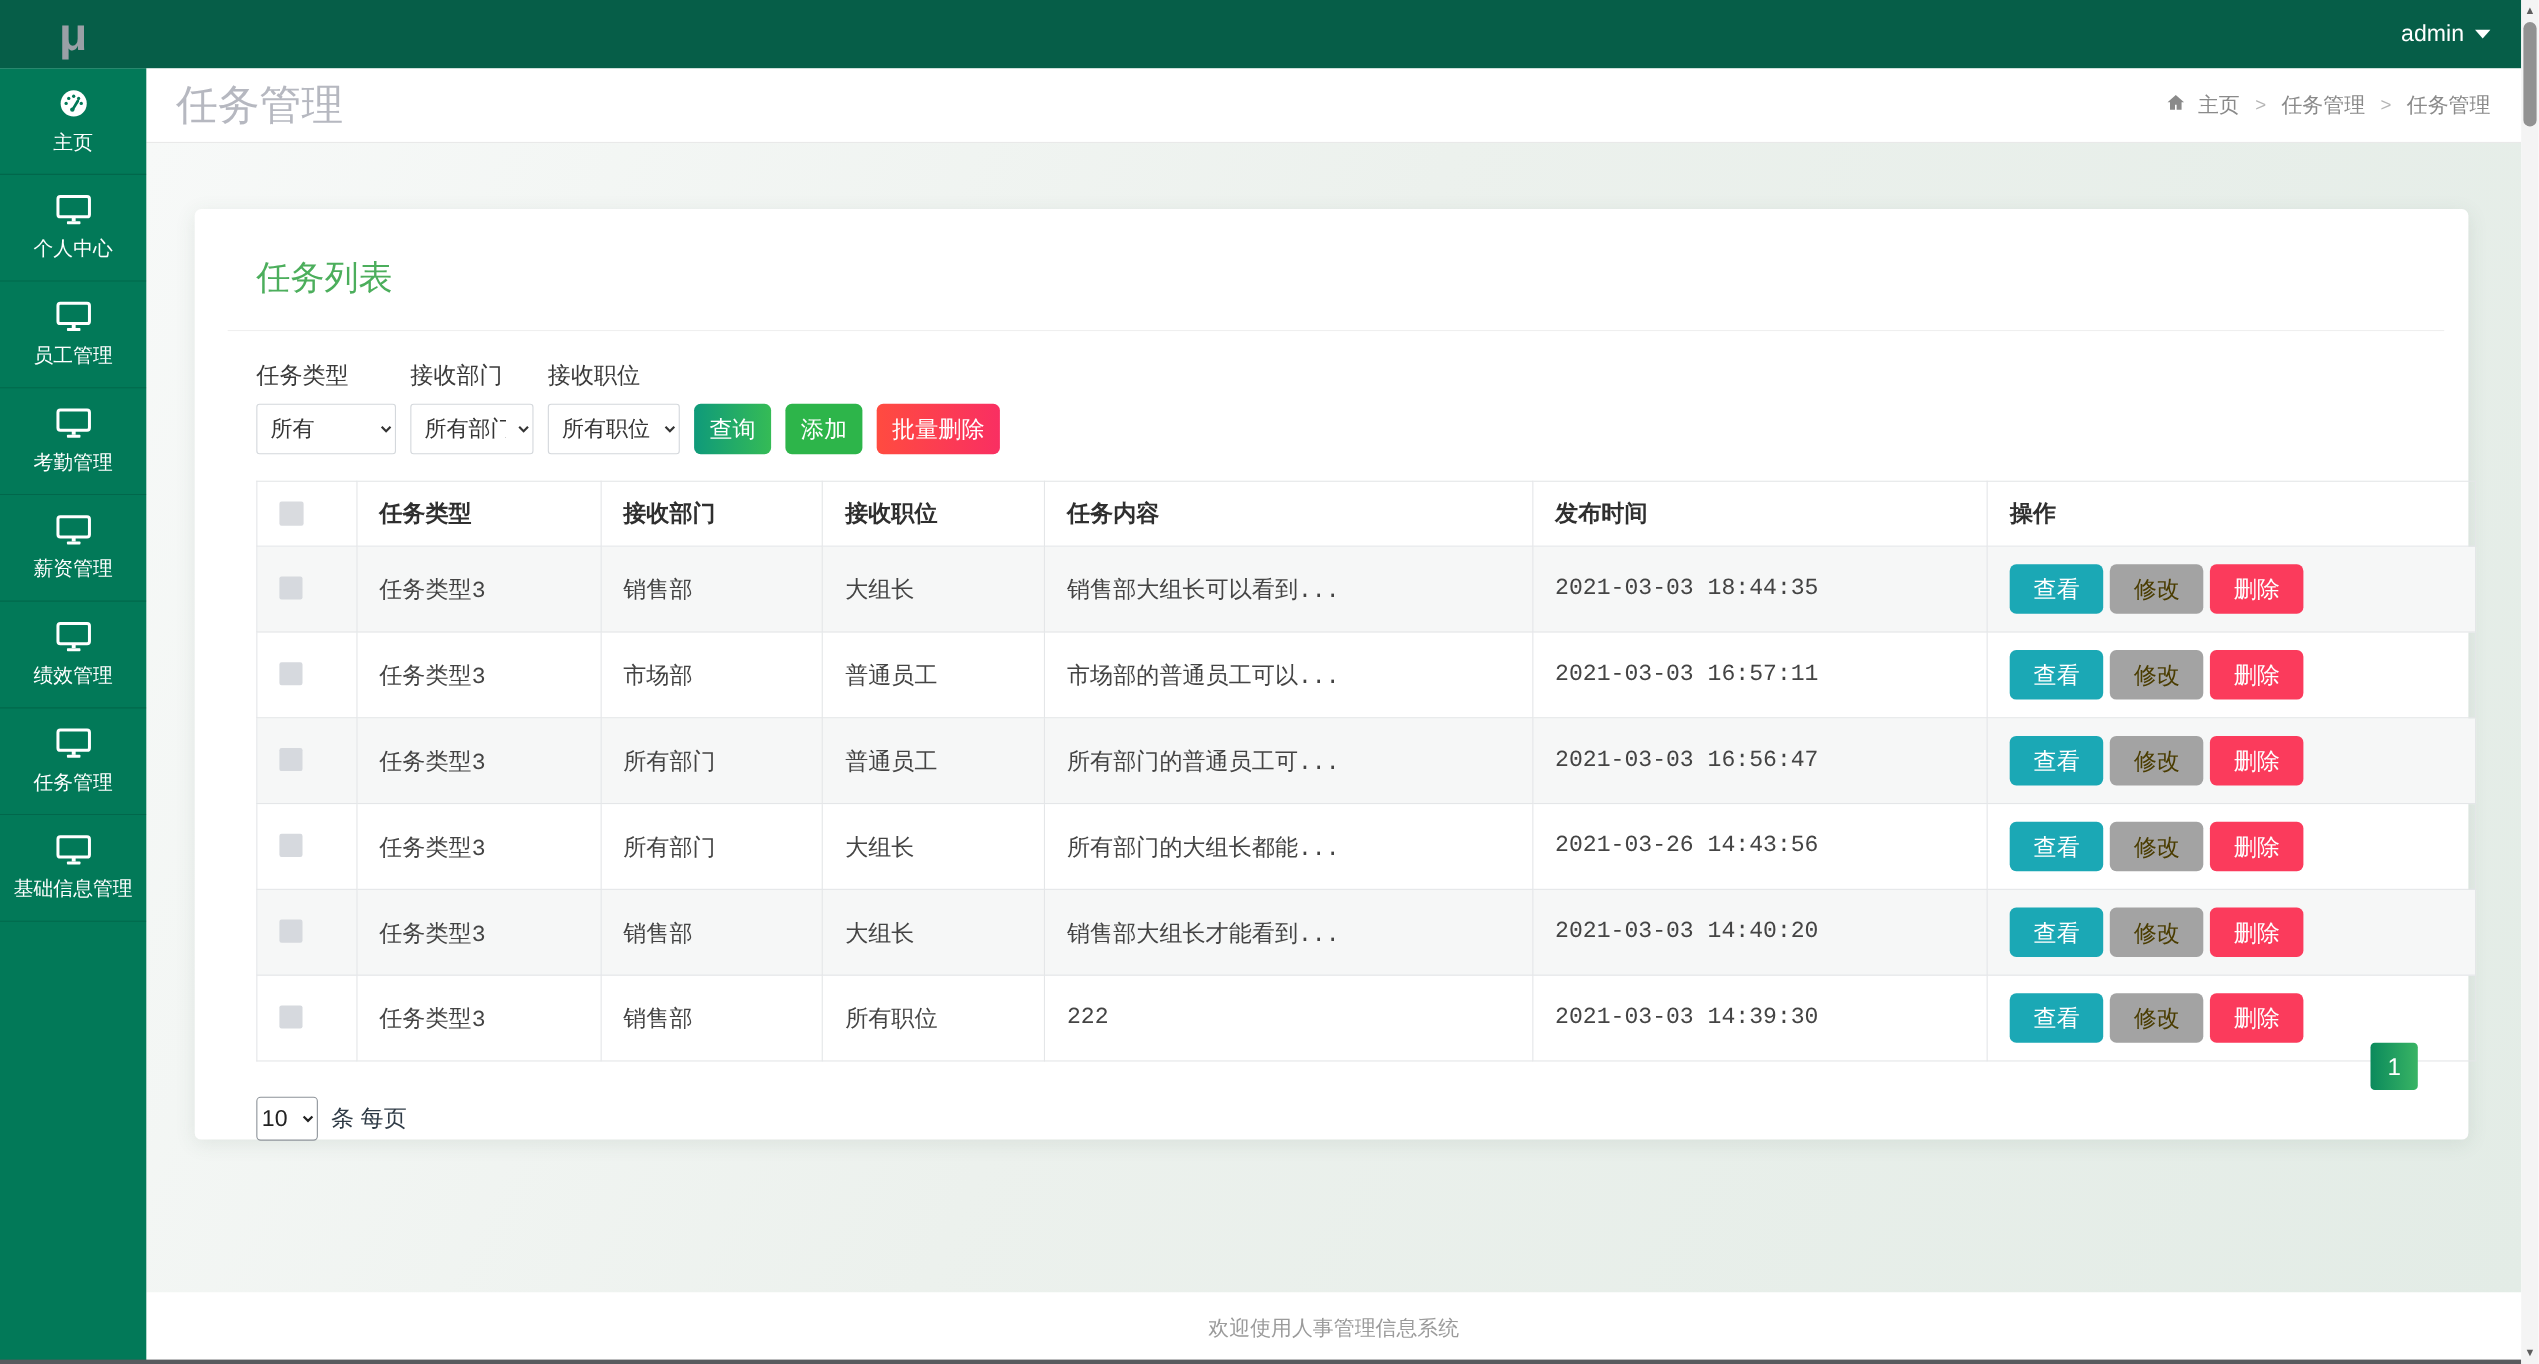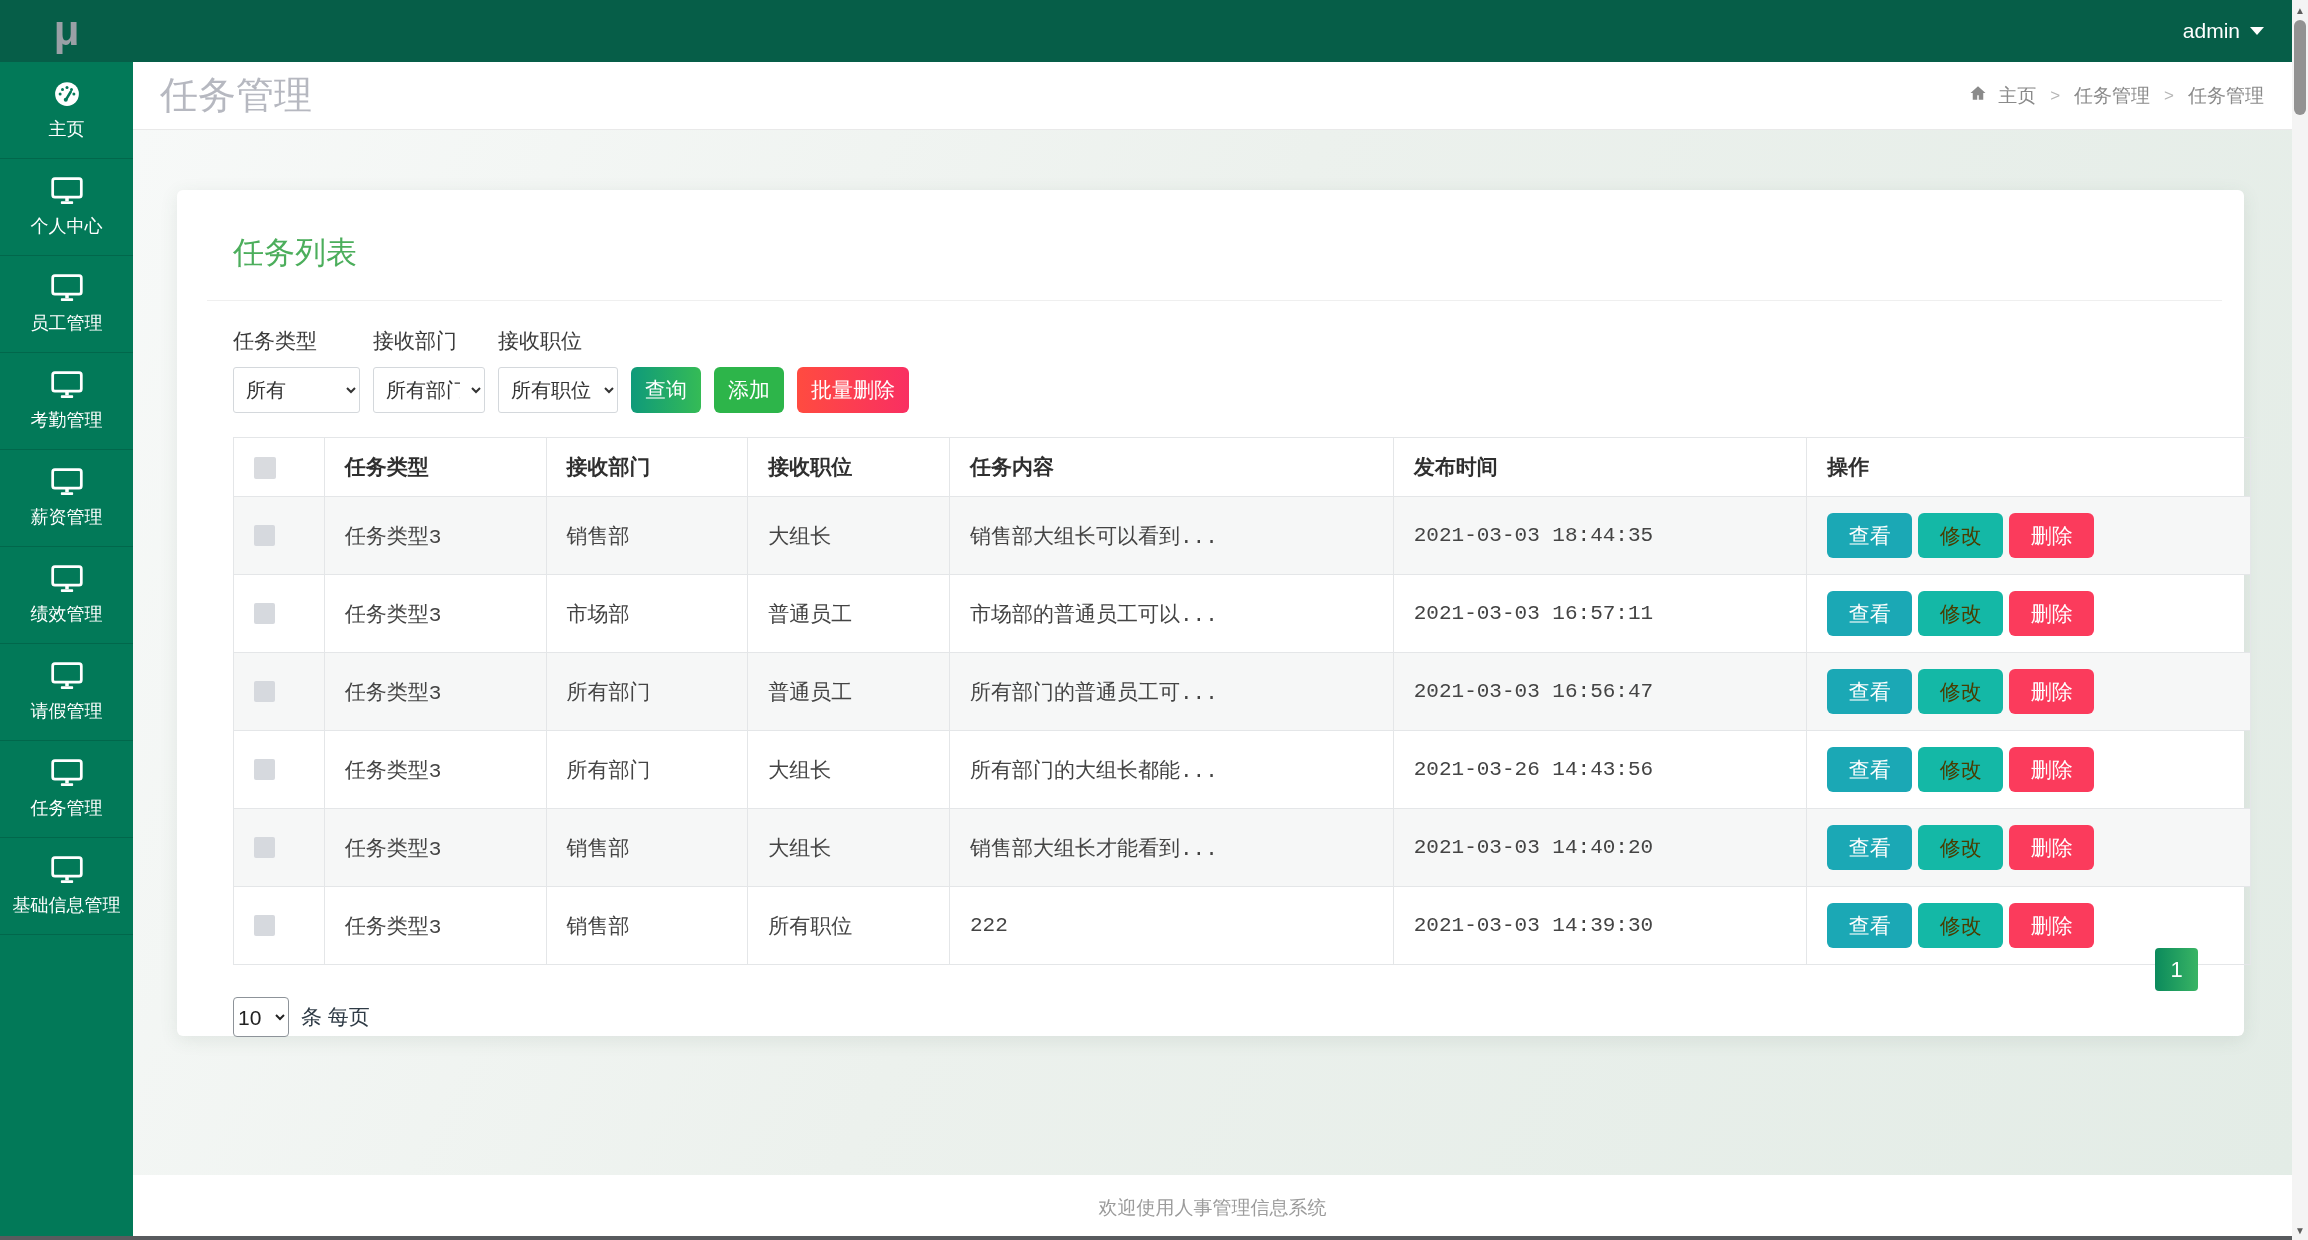--- a/index.html
+++ b/index.html
@@ -67,21 +67,21 @@
   tbody tr:nth-child(odd) { background:#f6f7f7; }
   td.cell-top, th.col-check, td.col-check { text-align:left; }
   .col-check { width:4.5%; } .col-type{ width:11%; } .col-dept{ width:10%; }
   .col-pos{ width:10%; } .col-content{ width:22%; } .col-time{ width:20.5%; } .col-op{ width:22%; }
   .chk { display:inline-block; width:21px; height:21px; background:#d6d9de; border-radius:2px;
     cursor:pointer; vertical-align:middle; }
   .chk.hd { width:22px; height:22px; background:#d9dbdf; }
   .act-btn { border:none; border-radius:6px; font-size:21px; height:45px; width:85px;
     color:#fff; cursor:pointer; margin-right:6px; font-family:inherit; }
   .act-view { background:#1BA8B5; }
-  .act-edit { background:#14b8a6; color:#4a3c00; }
+  .act-edit { background:#a3a3a3; color:#4a3c00; }
   .act-del  { background:#FB3B5C; }
 
   
   .pager-row { display:flex; align-items:center; margin:32px 0 0 26px; font-size:21px; color:#2f3b46; }
   .page-size { width:56px; height:40px; font-size:21px; border:1px solid #8d9399; border-radius:4px;
     margin-right:12px; background:#fff; color:#222; }
   .page-one { position:absolute; right:46px; bottom:45px; width:43px; height:43px;
     border:none; border-radius:4px; color:#fff; font-size:22px; cursor:pointer;
     background:linear-gradient(90deg,#0B8A5C,#39B464); }
 
@@ -173,30 +173,20 @@
         </div>
         <div class="side-item">
           <span>
             <svg width="34" height="30" viewBox="0 0 24 22">
               <rect x="1.5" y="2" width="21" height="13.5" rx="1.6" fill="none" stroke="#fff" stroke-width="2"></rect>
               <rect x="10.7" y="15.5" width="2.6" height="3" fill="#fff"></rect>
               <rect x="7.5" y="18.5" width="9" height="2" rx="0.5" fill="#fff"></rect>
             </svg>
           </span>
           <span class="lbl">绩效管理</span>
-        </div>
-        <div class="side-item">
-          <span>
-            <svg width="34" height="30" viewBox="0 0 24 22">
-              <rect x="1.5" y="2" width="21" height="13.5" rx="1.6" fill="none" stroke="#fff" stroke-width="2"></rect>
-              <rect x="10.7" y="15.5" width="2.6" height="3" fill="#fff"></rect>
-              <rect x="7.5" y="18.5" width="9" height="2" rx="0.5" fill="#fff"></rect>
-            </svg>
-          </span>
-          <span class="lbl">请假管理</span>
         </div>
         <div class="side-item">
           <span>
             <svg width="34" height="30" viewBox="0 0 24 22">
               <rect x="1.5" y="2" width="21" height="13.5" rx="1.6" fill="none" stroke="#fff" stroke-width="2"></rect>
               <rect x="10.7" y="15.5" width="2.6" height="3" fill="#fff"></rect>
               <rect x="7.5" y="18.5" width="9" height="2" rx="0.5" fill="#fff"></rect>
             </svg>
           </span>
           <span class="lbl">任务管理</span>

